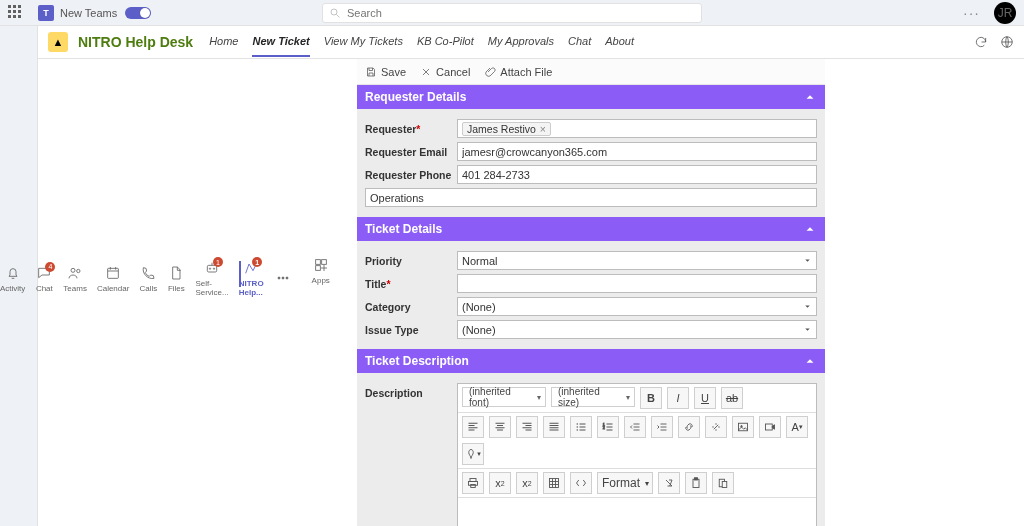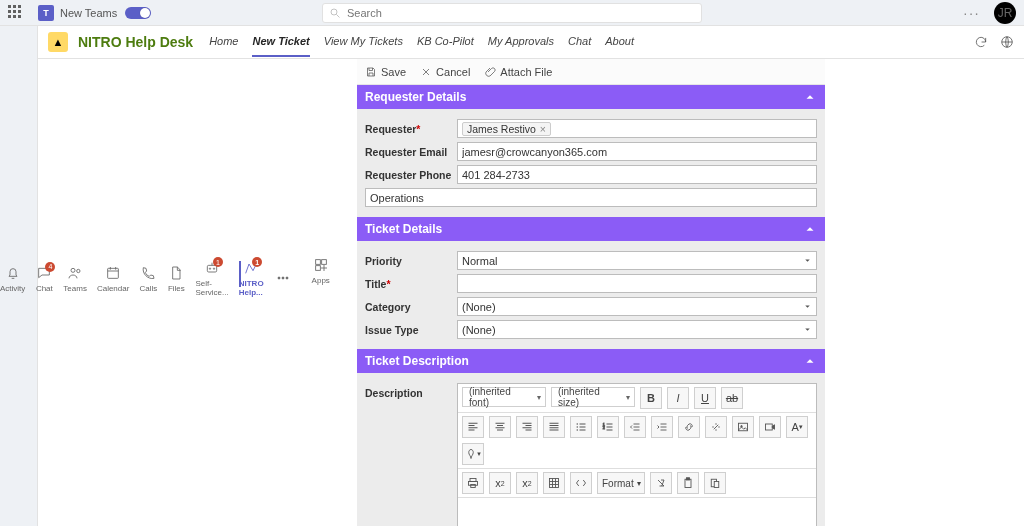--- a/index.html
+++ b/index.html
@@ -53,21 +53,21 @@
 .pill{display:inline-flex;align-items:center;background:#f4f4f4;border:1px solid #ccc;border-radius:2px;padding:0 4px;font-size:10.5px;color:#333;gap:4px;}
 .rtewrap{border:1px solid #bcbcbc;background:#fff;}
 .rterow{display:flex;flex-wrap:wrap;gap:5px;padding:3px 4px;border-bottom:1px solid #dedede;}
 .rtesel{height:20px;border:1px solid #cfcfcf;background:#fff;font-size:10px;padding:0 18px 0 6px;display:flex;align-items:center;position:relative;color:#444;}
 .rtesel.font{width:84px;}
 .rtesel.size{width:84px;}
 .rtesel::after{content:"▾";position:absolute;right:4px;font-size:8px;color:#666;}
 .rtebtn{width:22px;height:22px;border:1px solid #cfcfcf;background:#f7f7f7;display:flex;align-items:center;justify-content:center;font-size:11px;color:#444;cursor:pointer;}
 .rtebtn svg{width:12px;height:12px;stroke:#555;fill:none;stroke-width:1.2;}
 .rtebtn.fill svg{fill:#555;stroke:none;}
-.rtebtn.w{width:48px;font-size:10px;justify-content:flex-start;padding:0 4px;position:relative;}
+.rtebtn.w{width:56px;font-size:12px;justify-content:flex-start;padding:0 4px;position:relative;}
 .rtebtn.w::after{content:"▾";position:absolute;right:3px;font-size:8px;}
 .rtearea{height:92px;resize:none;border:none;outline:none;width:100%;padding:4px;font-size:11px;}
 </style>
 </head>
 <body>
 
 <div class="topbar">
   <div class="waffle">
       <span></span>
       <span></span>

